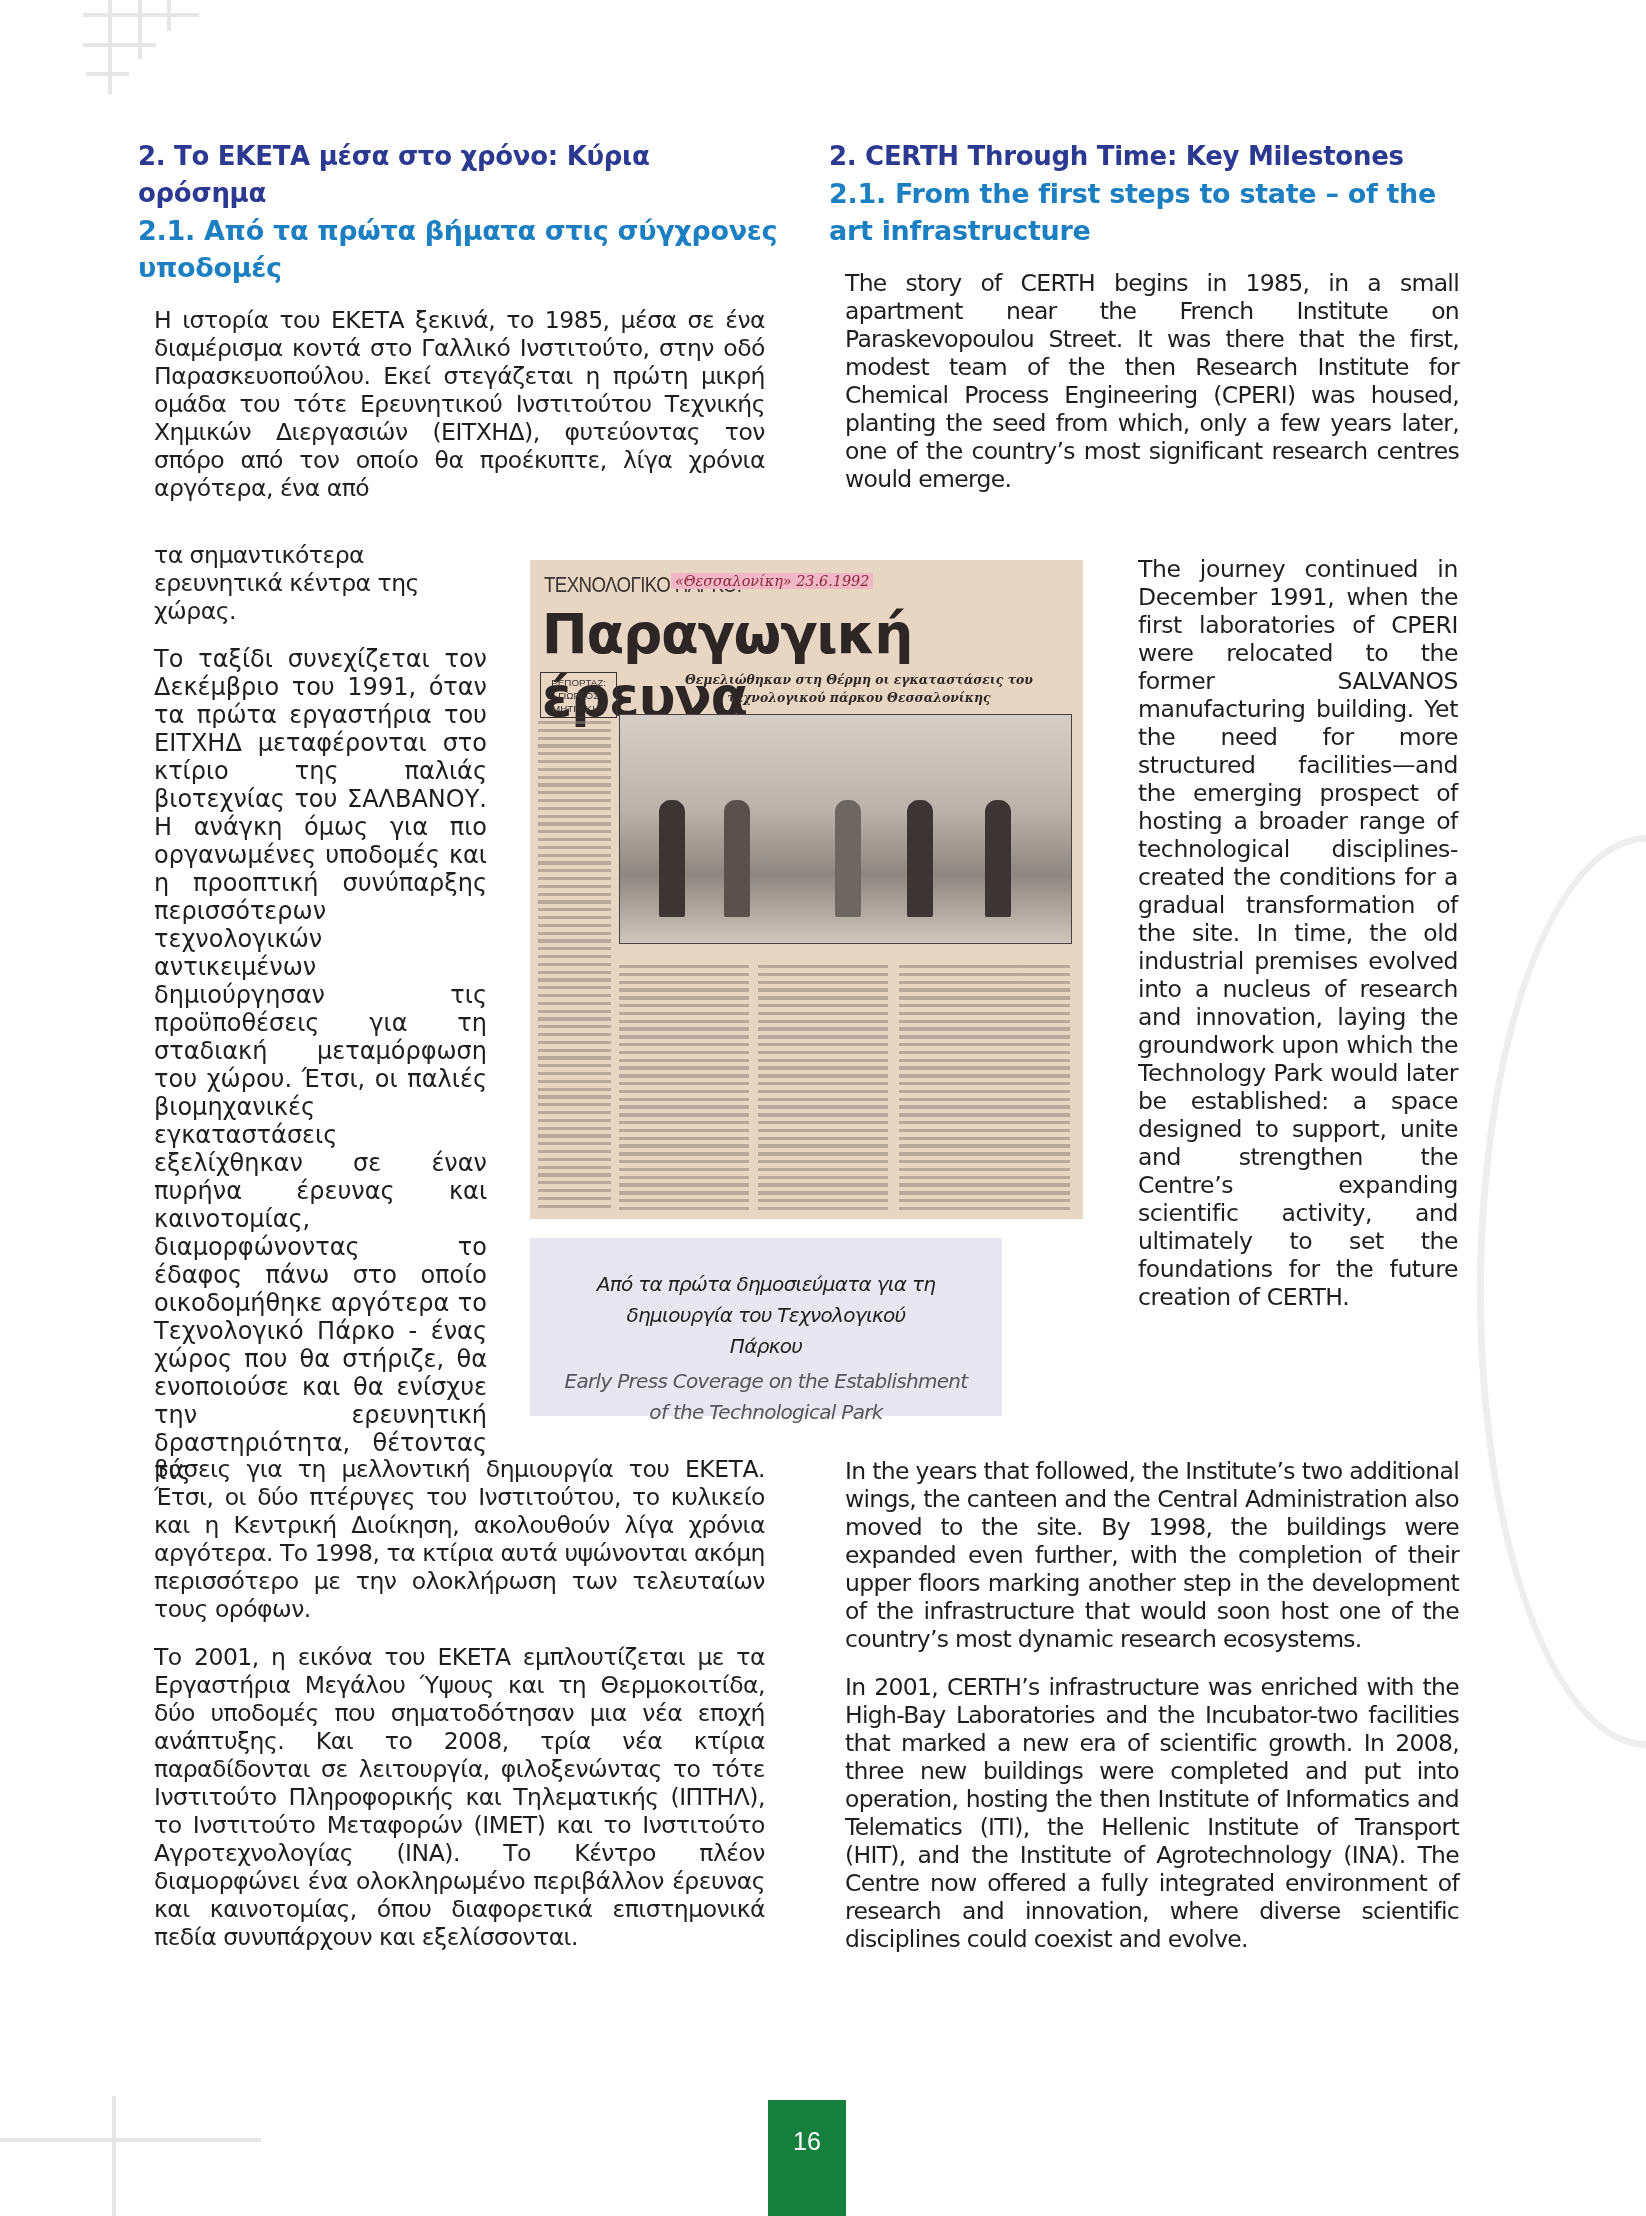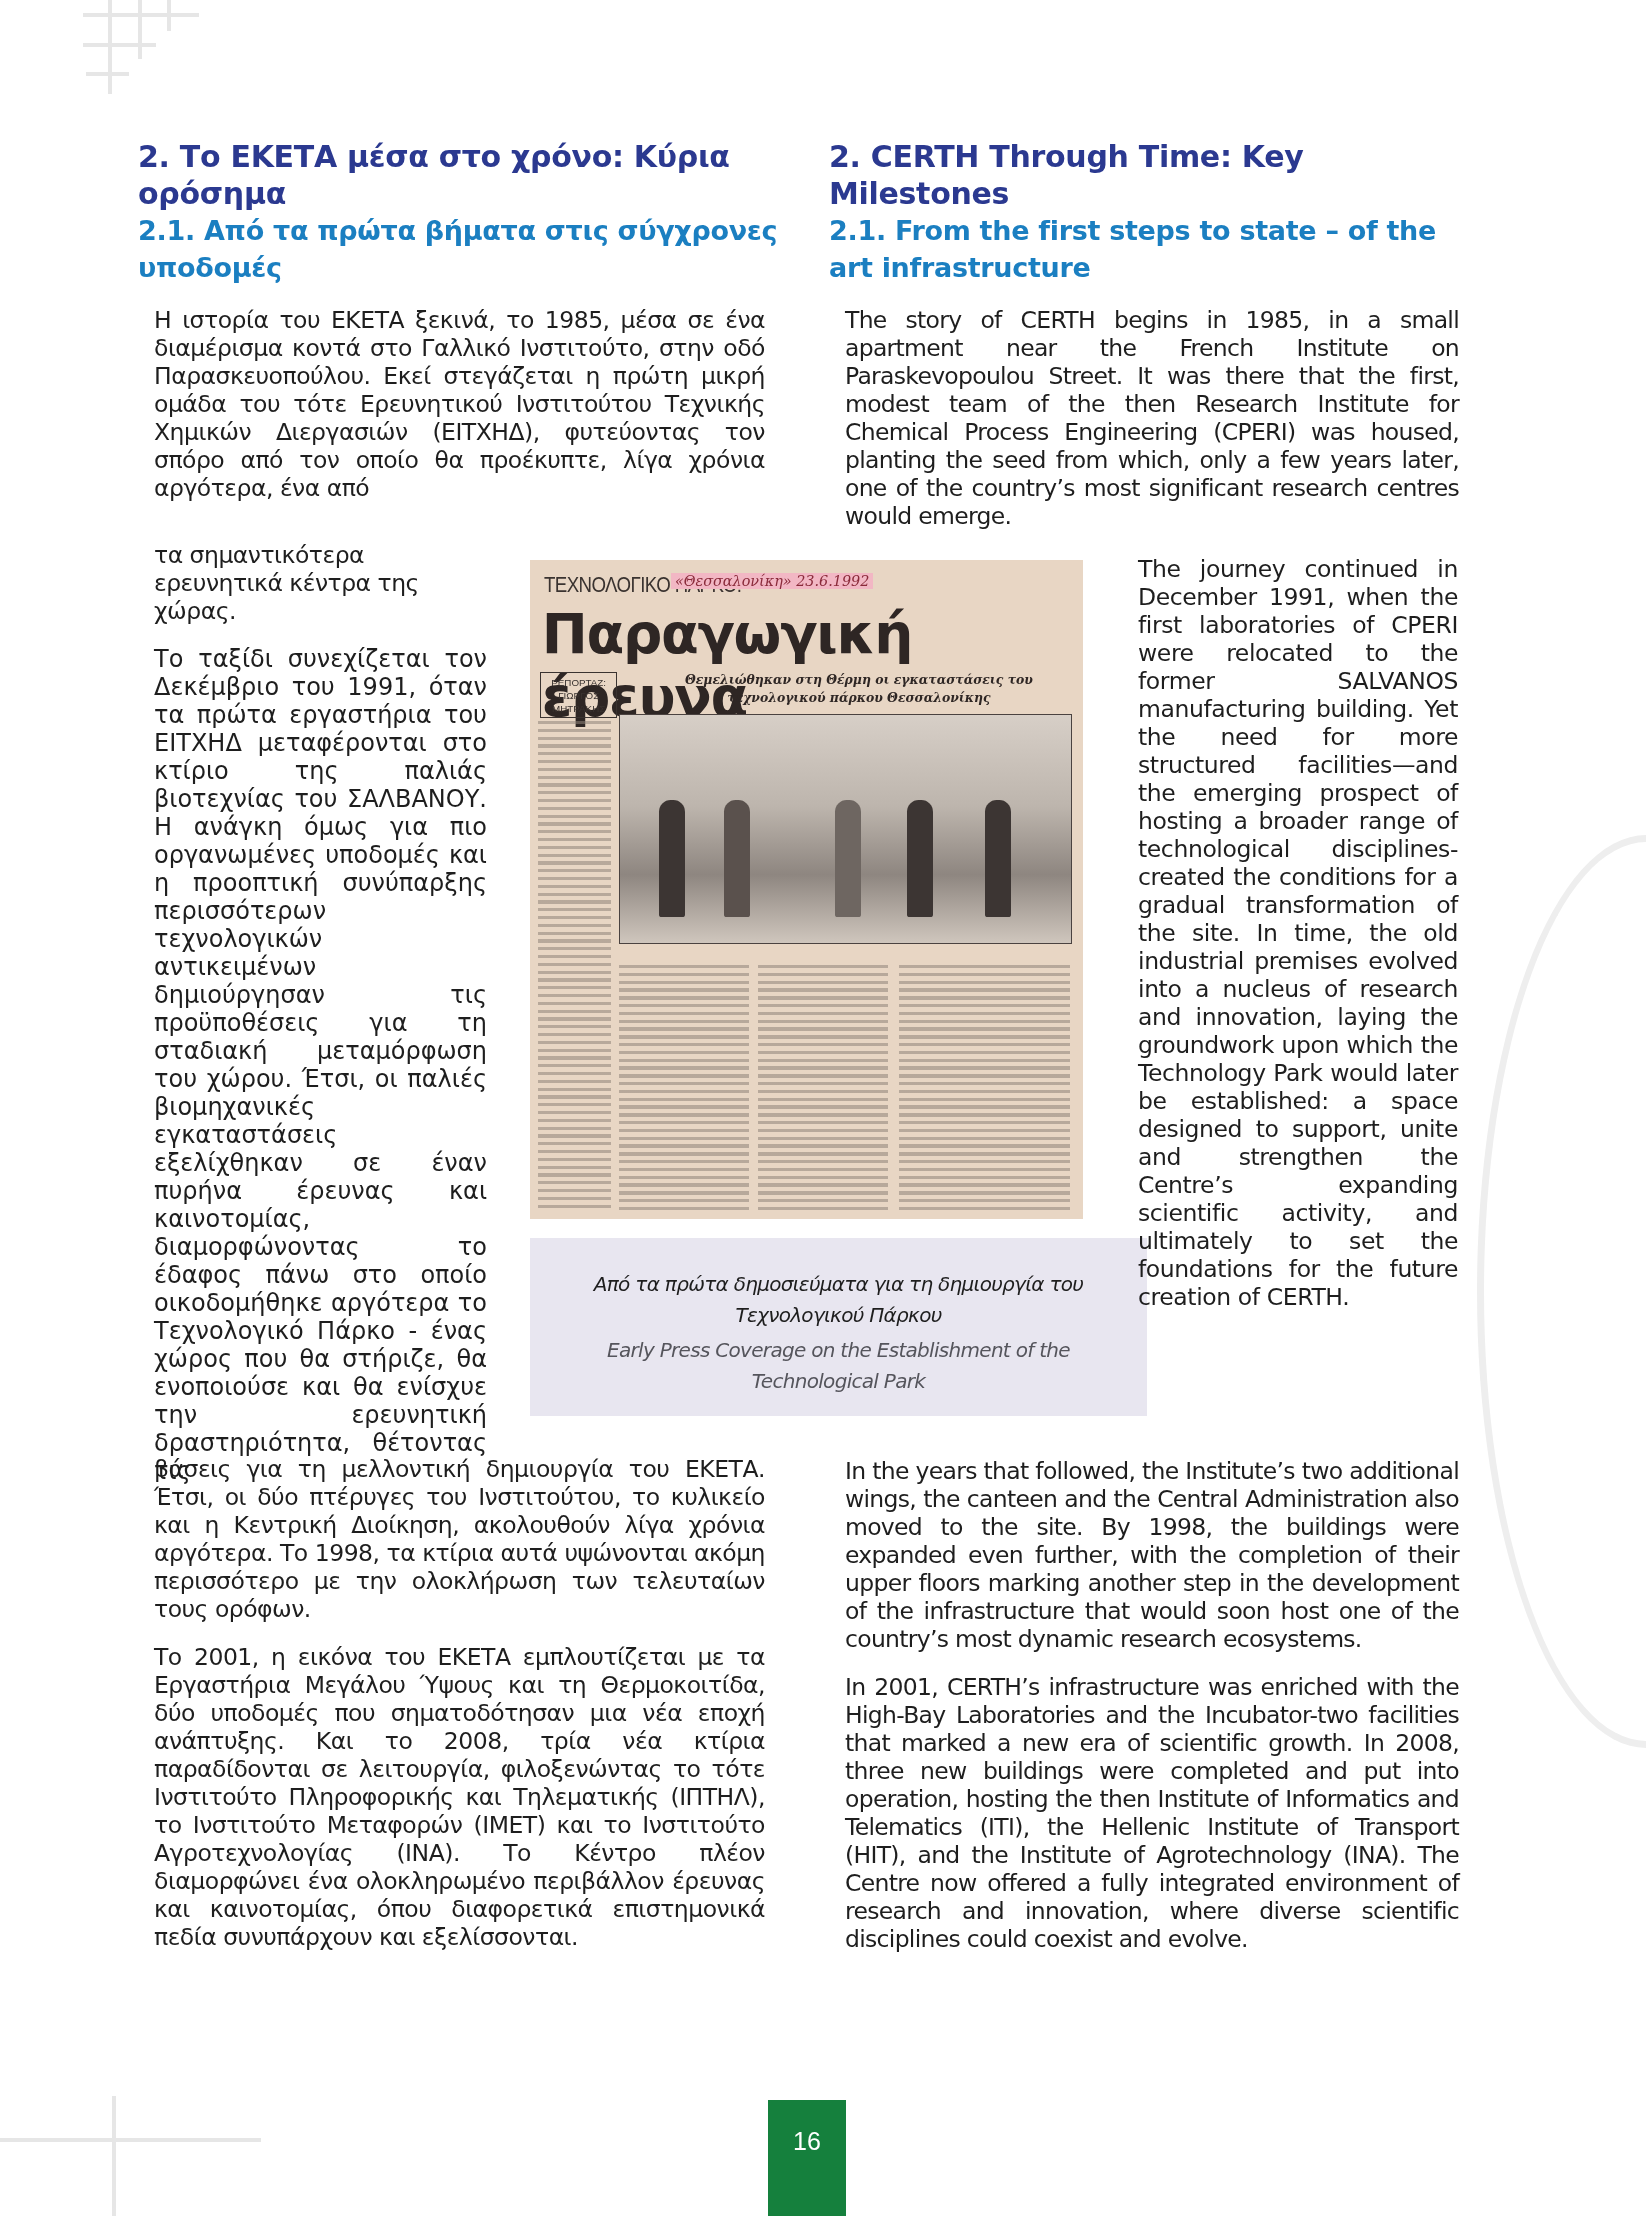--- a/index.html
+++ b/index.html
@@ -6,21 +6,21 @@
   body { width: 1646px; height: 2216px; position: relative; overflow: hidden;
          font-family: "Liberation Sans", "DejaVu Sans", sans-serif; color: #1e1e1e; }
 
   
   .deco { position: absolute; background: #e6e6e6; }
   .arc { position: absolute; right: -170px; top: 835px; width: 339px; height: 913px;
          border: 7.8px solid #eeeeee; border-radius: 50%; border-right-color: transparent; box-sizing: border-box; }
 
   .col { position: absolute; }
   .h1 { font-family: "DejaVu Sans", sans-serif; font-weight: bold; color: #2b3990;
-        font-size: 30px; line-height: 37px; margin: 0; letter-spacing: -0.3px; }
+        font-size: 26px; line-height: 37px; margin: 0; letter-spacing: -0.3px; }
   .h2 { font-family: "DejaVu Sans", sans-serif; font-weight: bold; color: #1b7fc1;
         font-size: 27px; line-height: 37px; margin: 0; letter-spacing: -0.3px; }
   .p { font-size: 25px; line-height: 28px; margin: 16px; text-align: justify;
        hyphens: auto; color: #1e1e1e; }
   .p.gr { font-family: "DejaVu Sans", sans-serif; font-size: 23.5px; letter-spacing: -0.5px; }
   .p.en { font-family: "DejaVu Sans", sans-serif; font-size: 23.5px; letter-spacing: -0.7px; }
   .p.wide { letter-spacing: 0px; font-size: 24px; }
 
   
   .news { position: absolute; left: 530px; top: 560px; width: 553px; height: 659px;
@@ -35,21 +35,21 @@
           font-size: 9.8px; text-align: center; padding: 2.6px 1.3px; color: #3a3330; line-height: 13px; }
   .news .sub { position: absolute; left: 117px; top: 111px; width: 424px; text-align: center;
           font-family: "DejaVu Serif", serif; font-style: italic; font-weight: bold; font-size: 12.4px; color: #2e2624; line-height: 18px; }
   .news .photo { position: absolute; left: 89px; top: 154px; width: 451px; height: 228px;
           background: linear-gradient(180deg, #d7cfc7 0%, #bdb5ad 40%, #8e8680 70%, #cfc6bd 100%);
           border: 1.3px solid #4a4240; }
   .news .photo .fig { position: absolute; bottom: 26px; width: 26px; height: 117px; background: #3c3533; border-radius: 11.7px 11.7px 2.6px 2.6px; }
   .news .txtcol { position: absolute; background: repeating-linear-gradient(180deg, #8f8379 0px, #8f8379 3.3px, transparent 3.3px, transparent 7.8px);
           opacity: 0.55; }
 
-  .caption { position: absolute; left: 530px; top: 1238px; width: 617px; height: 178px; background: #e8e6f0; text-align: center; }
+  .caption { position: absolute; left: 530px; top: 1238px; width: 472px; height: 178px; background: #e8e6f0; text-align: center; }
   .caption .gr { font-family: "DejaVu Sans", sans-serif; font-style: italic; font-size: 20px; color: #1e1e1e;
           line-height: 31px; margin-top: 31px; letter-spacing: -0.7px; }
   .caption .en { font-family: "DejaVu Sans", sans-serif; font-style: italic; font-size: 20px; color: #55555c;
           line-height: 31px; margin-top: 3.9px; letter-spacing: -0.7px; }
 
   .pagenum { position: absolute; left: 768px; top: 2100px; width: 78px; height: 117px; background: #15803d;
              color: #ffffff; text-align: center; font-size: 25px; padding-top: 27px; box-sizing: border-box; }
 </style>
 </head>
 <body>

